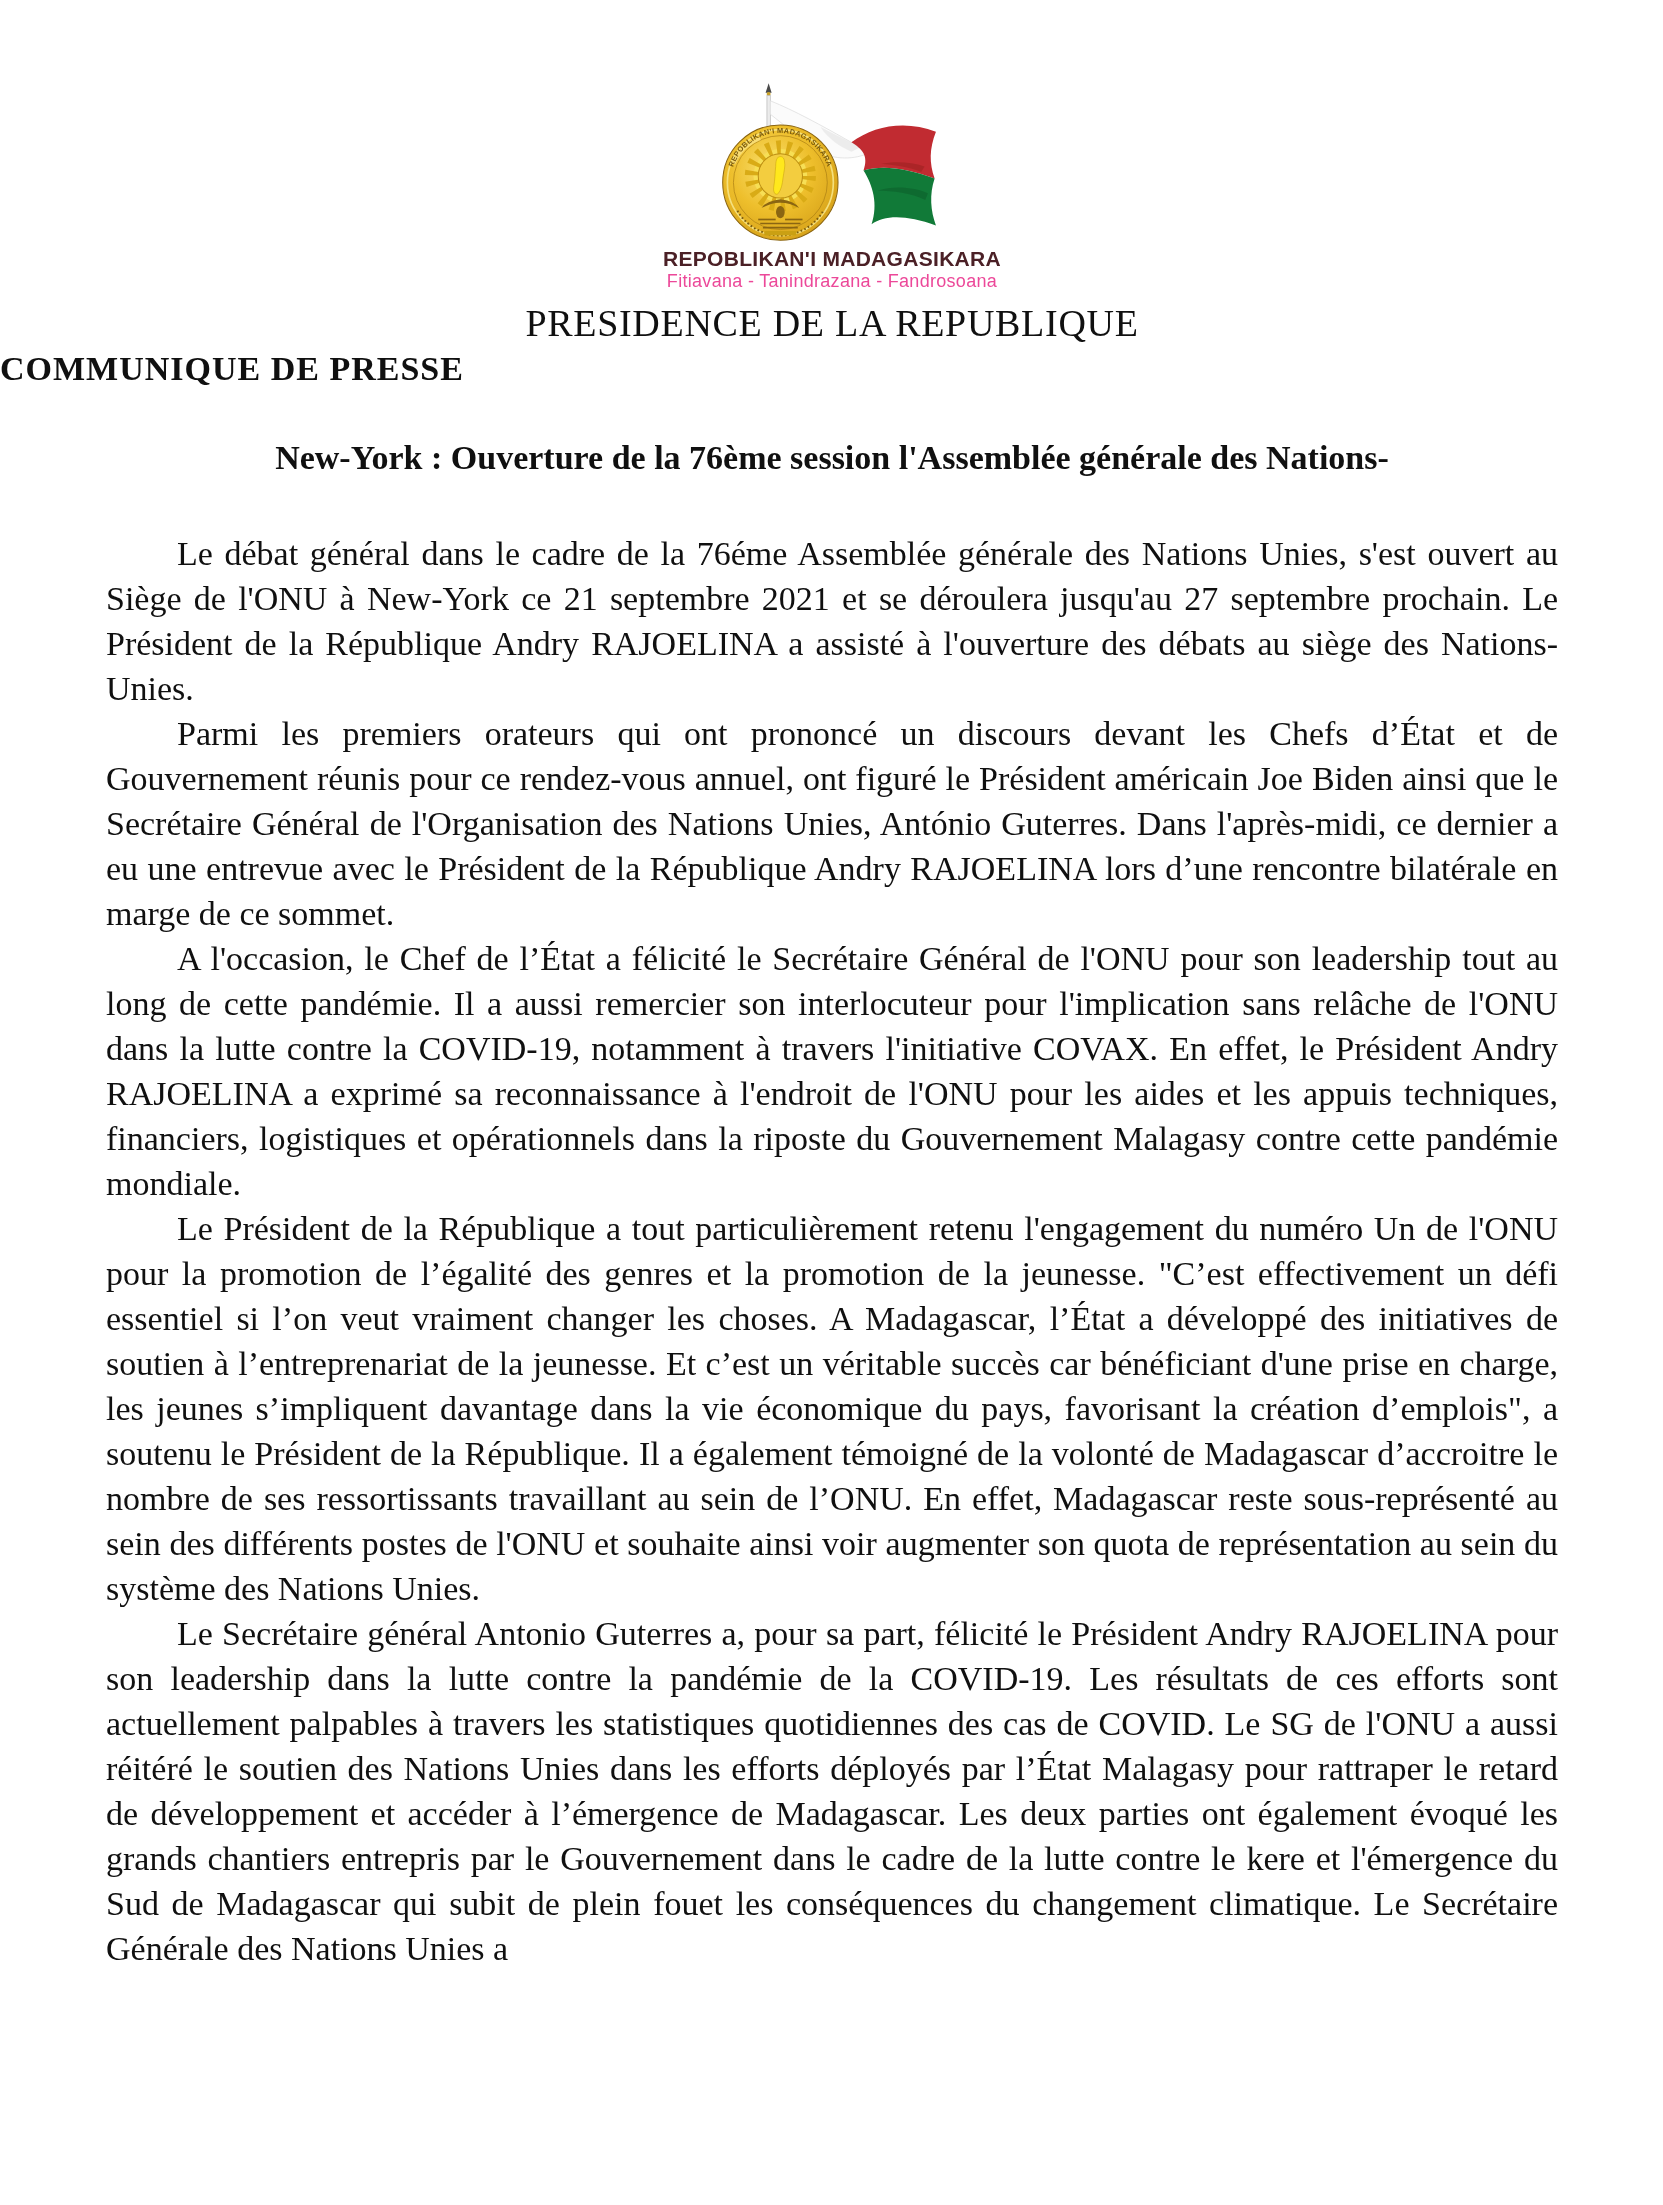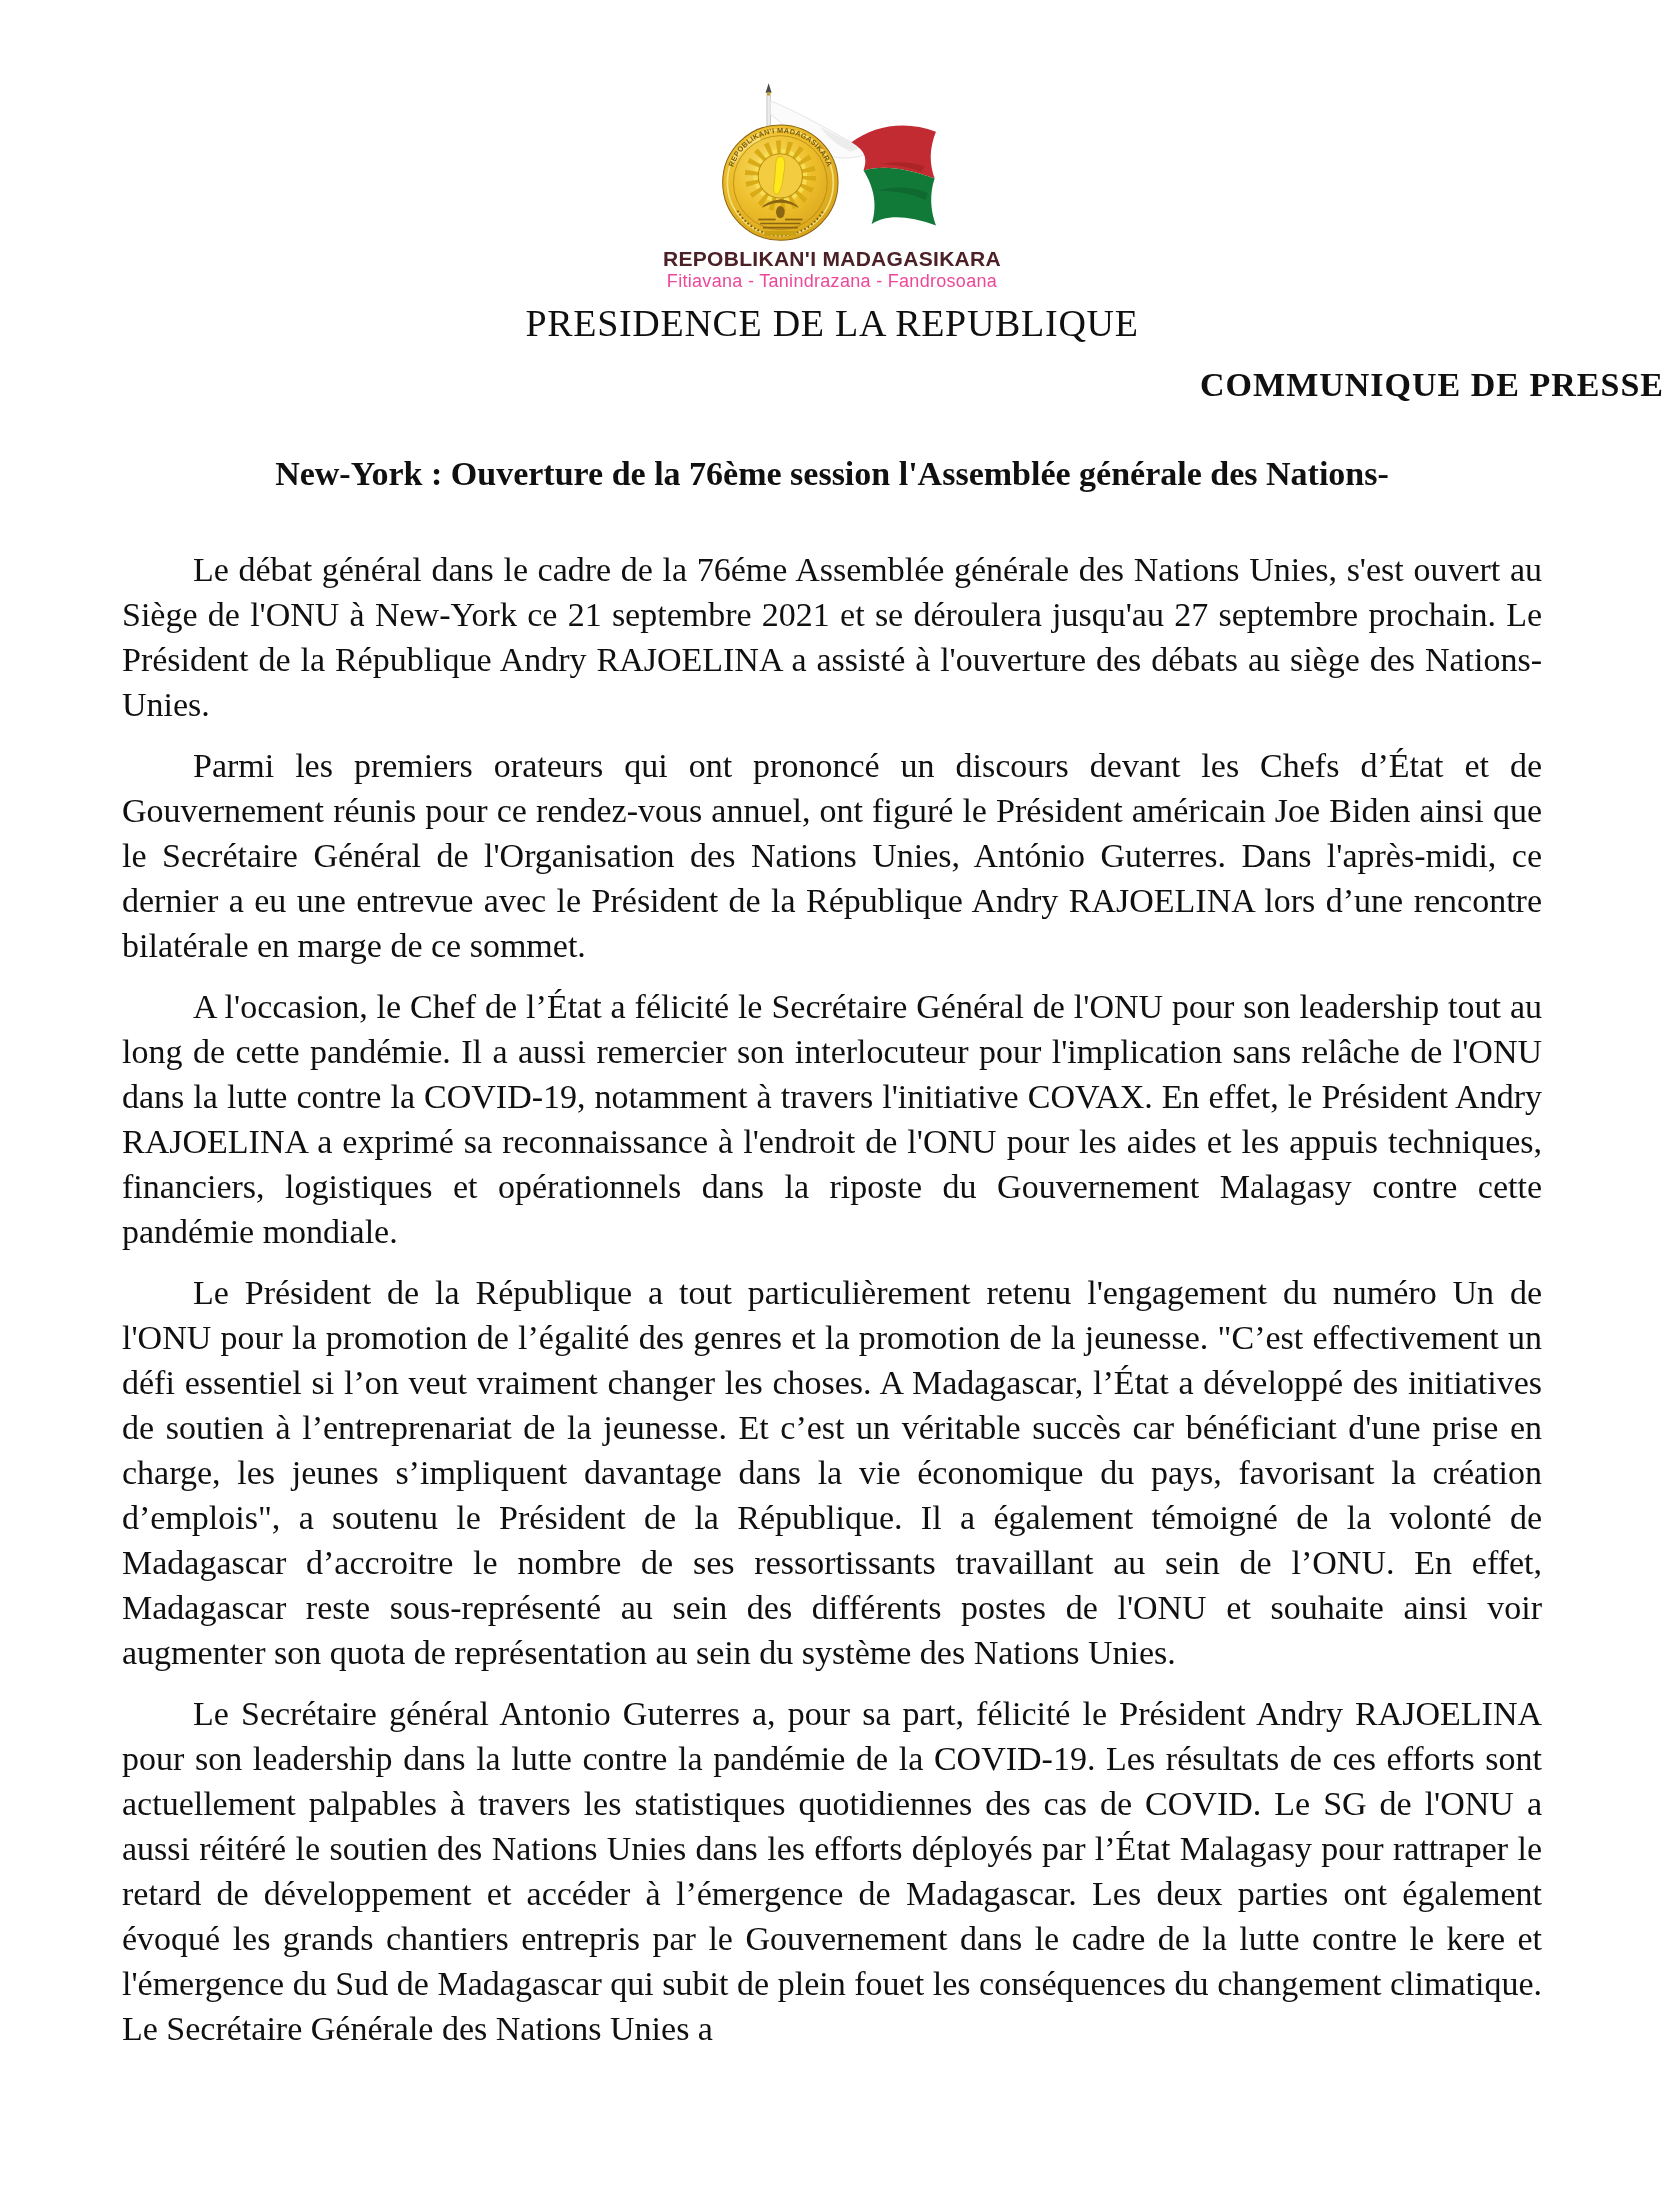--- a/index.html
+++ b/index.html
@@ -23,34 +23,34 @@
     color:#ec4899; letter-spacing:0.3px;
   }
   .org-line {
     margin-top:10.7px; text-align:center;
     font: 400 38px/42px "Liberation Serif", "DejaVu Serif", serif;
     letter-spacing:0.7px;
     text-decoration-thickness:2px;
     text-underline-offset:6.7px;
   }
   .doctype-line {
-    margin-top:21px; text-align:right;
+    margin-top:5px; text-align:left;
     font: 700 34px/39px "Liberation Serif", "DejaVu Serif", serif;
     letter-spacing:1px;
   }
   .doc-title {
     margin-top:47px; text-align:center;
     font: 700 34px/46px "Liberation Serif", "DejaVu Serif", serif;
   }
   .body-text {
     margin:50px 106px 0 106px;
     font: 400 34px/45px "Liberation Serif", "DejaVu Serif", serif;
     text-align:justify;
   }
-  .body-text p { margin:16px; text-indent:71px; }
+  .body-text p { margin:0; text-indent:71px; }
 </style>
 </head>
 <body>
 
 <div class="page">
 
   <div class="logo-block">
     <svg class="emblem" viewBox="0 0 334 242" xmlns="http://www.w3.org/2000/svg" aria-hidden="true">
       <defs>
         <radialGradient id="goldGrad" cx="42%" cy="38%" r="78%">

